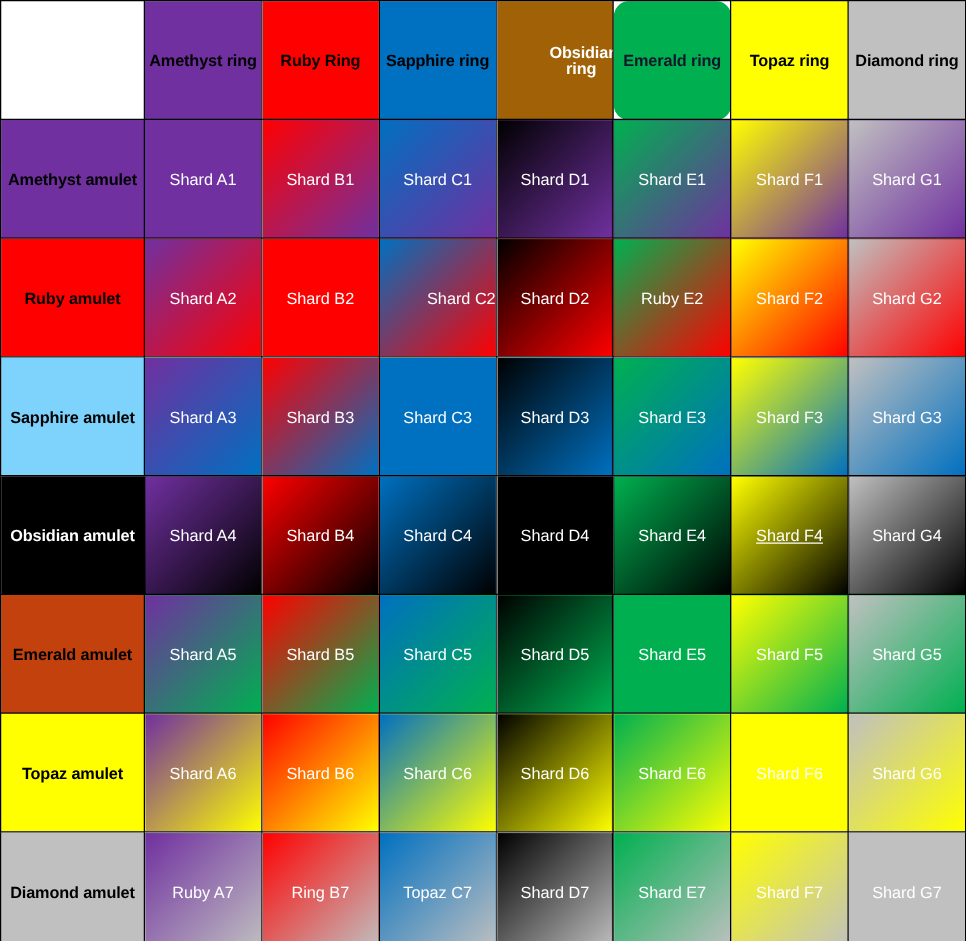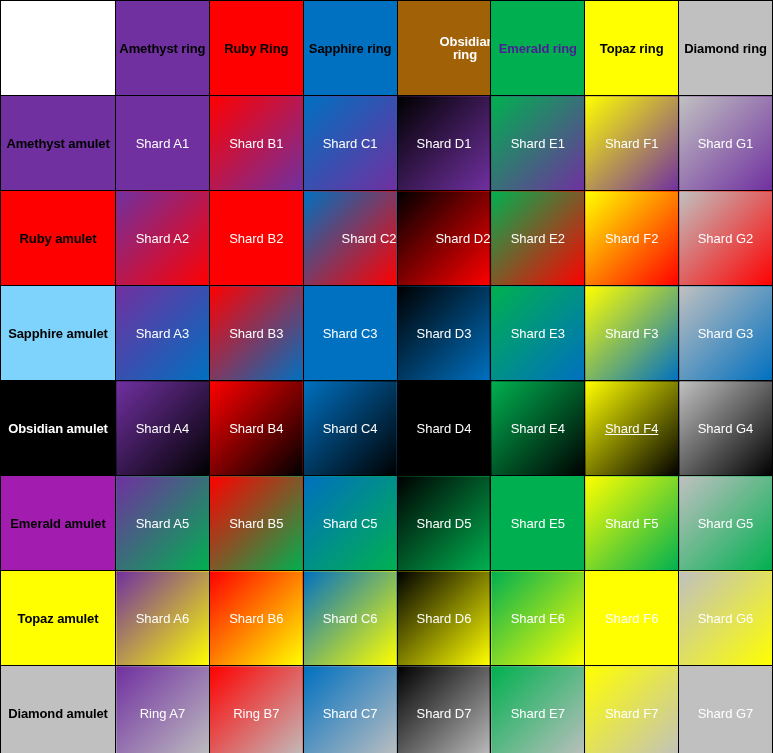--- a/index.html
+++ b/index.html
@@ -97,21 +97,21 @@
         </th>
         <th class="col-header" style="background: rgb(255, 0, 0); color: rgb(0, 0, 0);">
           <span class="header-label">Ruby Ring</span>
         </th>
         <th class="col-header" style="background: rgb(0, 112, 192); color: rgb(0, 0, 0);">
           <span class="header-label">Sapphire ring</span>
         </th>
         <th class="col-header" style="background: #a16207; color: rgb(255, 255, 255); padding-left: 42px;">
           <span class="header-label">Obsidian ring</span>
         </th>
-        <th class="col-header" style="background: rgb(0, 176, 80); color: #4c1d95;">
+        <th class="col-header" style="background: rgb(0, 176, 80); color: #0f172a; border-radius: 12px;">
           <span class="header-label">Emerald ring</span>
         </th>
         <th class="col-header" style="background: rgb(255, 255, 0); color: rgb(0, 0, 0);">
           <span class="header-label">Topaz ring</span>
         </th>
         <th class="col-header" style="background: rgb(192, 192, 192); color: rgb(0, 0, 0);">
           <span class="header-label">Diamond ring</span>
         </th>
       </tr>
   </thead>
@@ -149,25 +149,25 @@
         </th>
         <td class="blend-cell" style="color: rgb(255, 255, 255); background: linear-gradient(135deg, rgb(112, 48, 160) 0%, rgb(255, 0, 0) 100%);">
           <span class="cell-label">Shard A2</span>
         </td>
         <td class="blend-cell" style="color: rgb(255, 255, 255); background: rgb(255, 0, 0);">
           <span class="cell-label">Shard B2</span>
         </td>
         <td class="blend-cell" style="color: rgb(255, 255, 255); background: linear-gradient(135deg, rgb(0, 112, 192) 0%, rgb(255, 0, 0) 100%); text-align: right;">
           <span class="cell-label">Shard C2</span>
         </td>
-        <td class="blend-cell" style="color: rgb(255, 255, 255); background: linear-gradient(135deg, rgb(0, 0, 0) 0%, rgb(255, 0, 0) 100%); text-align: right;">
+        <td class="blend-cell" style="color: rgb(255, 255, 255); background: linear-gradient(135deg, rgb(0, 0, 0) 0%, rgb(255, 0, 0) 100%);">
           <span class="cell-label">Shard D2</span>
         </td>
         <td class="blend-cell" style="color: rgb(255, 255, 255); background: linear-gradient(135deg, rgb(0, 176, 80) 0%, rgb(255, 0, 0) 100%);">
-          <span class="cell-label">Shard E2</span>
+          <span class="cell-label">Ruby E2</span>
         </td>
         <td class="blend-cell" style="color: rgb(255, 255, 255); background: linear-gradient(135deg, rgb(255, 255, 0) 0%, rgb(255, 0, 0) 100%);">
           <span class="cell-label">Shard F2</span>
         </td>
         <td class="blend-cell" style="color: rgb(255, 255, 255); background: linear-gradient(135deg, rgb(192, 192, 192) 0%, rgb(255, 0, 0) 100%);">
           <span class="cell-label">Shard G2</span>
         </td>
       </tr>
       <tr>
         <th class="row-header" style="background: #7dd3fc; color: rgb(0, 0, 0);">
@@ -215,21 +215,21 @@
           <span class="cell-label">Shard E4</span>
         </td>
         <td class="blend-cell" style="color: rgb(255, 255, 255); background: linear-gradient(135deg, rgb(255, 255, 0) 0%, rgb(0, 0, 0) 100%); text-decoration: underline;">
           <span class="cell-label">Shard F4</span>
         </td>
         <td class="blend-cell" style="color: rgb(255, 255, 255); background: linear-gradient(135deg, rgb(192, 192, 192) 0%, rgb(0, 0, 0) 100%);">
           <span class="cell-label">Shard G4</span>
         </td>
       </tr>
       <tr>
-        <th class="row-header" style="background: #a21caf; color: rgb(0, 0, 0);">
+        <th class="row-header" style="background: #c2410c; color: rgb(0, 0, 0);">
           <span class="header-label">Emerald amulet</span>
         </th>
         <td class="blend-cell" style="color: rgb(255, 255, 255); background: linear-gradient(135deg, rgb(112, 48, 160) 0%, rgb(0, 176, 80) 100%);">
           <span class="cell-label">Shard A5</span>
         </td>
         <td class="blend-cell" style="color: rgb(255, 255, 255); background: linear-gradient(135deg, rgb(255, 0, 0) 0%, rgb(0, 176, 80) 100%);">
           <span class="cell-label">Shard B5</span>
         </td>
         <td class="blend-cell" style="color: rgb(255, 255, 255); background: linear-gradient(135deg, rgb(0, 112, 192) 0%, rgb(0, 176, 80) 100%);">
           <span class="cell-label">Shard C5</span>
@@ -271,27 +271,27 @@
         </td>
         <td class="blend-cell" style="color: rgb(255, 255, 255); background: linear-gradient(135deg, rgb(192, 192, 192) 0%, rgb(255, 255, 0) 100%); text-align: center;">
           <span class="cell-label">Shard G6</span>
         </td>
       </tr>
       <tr>
         <th class="row-header" style="background: rgb(192, 192, 192); color: rgb(0, 0, 0);">
           <span class="header-label">Diamond amulet</span>
         </th>
         <td class="blend-cell" style="color: rgb(255, 255, 255); background: linear-gradient(135deg, rgb(112, 48, 160) 0%, rgb(192, 192, 192) 100%);">
-          <span class="cell-label">Ring A7</span>
+          <span class="cell-label">Ruby A7</span>
         </td>
         <td class="blend-cell" style="color: rgb(255, 255, 255); background: linear-gradient(135deg, rgb(255, 0, 0) 0%, rgb(192, 192, 192) 100%);">
           <span class="cell-label">Ring B7</span>
         </td>
         <td class="blend-cell" style="color: rgb(255, 255, 255); background: linear-gradient(135deg, rgb(0, 112, 192) 0%, rgb(192, 192, 192) 100%);">
-          <span class="cell-label">Shard C7</span>
+          <span class="cell-label">Topaz C7</span>
         </td>
         <td class="blend-cell" style="color: rgb(255, 255, 255); background: linear-gradient(135deg, rgb(0, 0, 0) 0%, rgb(192, 192, 192) 100%);">
           <span class="cell-label">Shard D7</span>
         </td>
         <td class="blend-cell" style="color: rgb(255, 255, 255); background: linear-gradient(135deg, rgb(0, 176, 80) 0%, rgb(192, 192, 192) 100%);">
           <span class="cell-label">Shard E7</span>
         </td>
         <td class="blend-cell" style="color: rgb(255, 255, 255); background: linear-gradient(135deg, rgb(255, 255, 0) 0%, rgb(192, 192, 192) 100%);">
           <span class="cell-label">Shard F7</span>
         </td>

